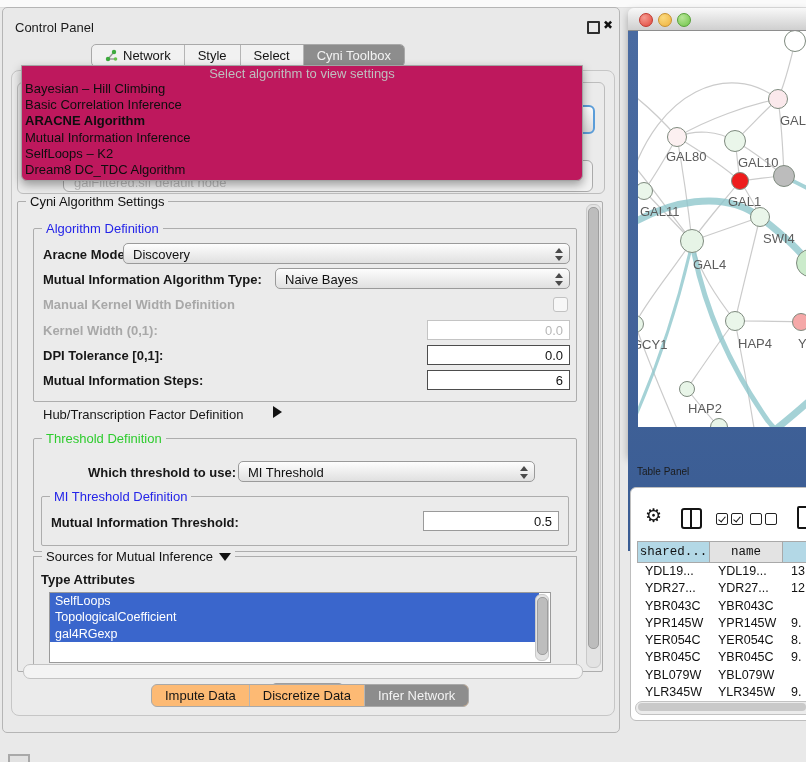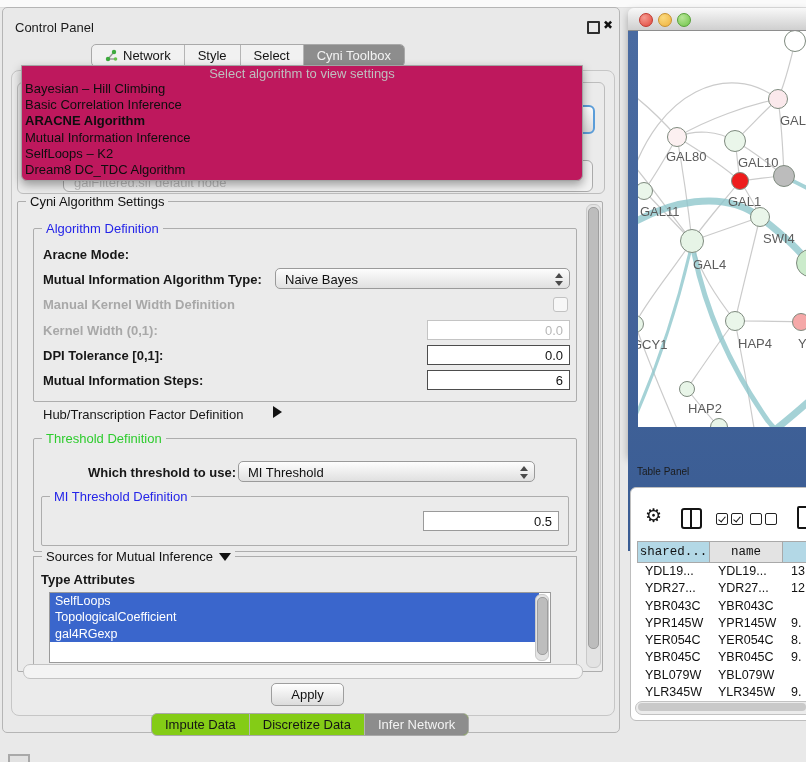--- a/index.html
+++ b/index.html
@@ -55,21 +55,21 @@
   
   .vtrack{background:#E3E3E3;border:1px solid #C9C9C9;border-radius:6px;}
   .vthumb{position:absolute;left:1px;width:9px;background:#BDBDBD;border:1px solid #9E9E9E;border-radius:5px;}
   .hpill{background:#F3F3F3;border:1px solid #C2C2C2;border-radius:7px;}
   
   .attr-list{left:46px;top:584px;width:500px;height:69px;background:#FFF;border:1px solid #9A9A9A;overflow:hidden;}
   .attr-item{height:16.4px;line-height:16.4px;background:#3A66CC;color:#FFF;font-size:12.5px;padding-left:5px;width:484px;}
   
   .btn{position:absolute;border:1px solid #9E9E9E;border-radius:5px;background:linear-gradient(#FFFFFF,#DCDCDC);
        font-size:13px;color:#111;text-align:center;}
-  .btabbar{top:705px;left:148px;display:flex;border:1px solid #A9A9A9;border-radius:6px;background:#84cc16;overflow:hidden;height:21px;}
+  .btabbar{top:676px;left:148px;display:flex;border:1px solid #A9A9A9;border-radius:6px;background:#fdba74;overflow:hidden;height:21px;}
   
   .netwin{left:628px;top:8px;width:178px;height:447px;box-shadow:0 4px 8px rgba(0,0,0,.3);border-radius:6px 0 0 0;}
   .net-titlebar{position:absolute;left:0;top:0;width:178px;height:22px;background:linear-gradient(#F8F8F8,#CFCFCF);
                 border-bottom:1px solid #8E8E8E;border-radius:6px 0 0 0;}
   .light{position:absolute;top:5px;width:12px;height:12px;border-radius:50%;}
   .net-frame{position:absolute;left:0;top:23px;width:178px;height:520px;background:linear-gradient(180deg,#4A6BA1,#3A5C93);}
   .net-canvas{position:absolute;left:10px;top:0;width:168px;height:396px;background:#FFF;overflow:hidden;}
   .net-node{position:absolute;border-radius:50%;border:1px solid #7E8A7E;box-sizing:border-box;}
   .net-label{position:absolute;font-size:13px;color:#5C5C5C;white-space:nowrap;}
   
@@ -132,20 +132,27 @@
   </div>
 
   <div class="abs group" style="left:14px;top:193px;width:584px;height:469px">
     <span class="gtitle">Cyni Algorithm Settings</span>
   </div>
 
   <div class="abs group" style="left:30px;top:220px;width:542px;height:172px">
     <span class="gtitle blue">Algorithm Definition</span>
   </div>
   <span class="lbl" style="left:40px;top:239px">Aracne Mode:</span>
+  <div class="combo" style="left:120px;top:235px;width:447px">
+    <span>Discovery</span>
+    <span class="stepper">
+        <i class="up"></i>
+        <i class="dn"></i>
+      </span>
+  </div>
   <span class="lbl" style="left:40px;top:264px">Mutual Information Algorithm Type:</span>
   <div class="combo" style="left:272px;top:260px;width:295px">
     <span>Naive Bayes</span>
     <span class="stepper">
         <i class="up"></i>
         <i class="dn"></i>
       </span>
   </div>
   <span class="lbl dis" style="left:40px;top:289px">Manual Kernel Width Definition</span>
   <div class="checkbox" style="left:550px;top:289px"></div>
@@ -166,20 +173,21 @@
   <div class="combo" style="left:235px;top:453px;width:297px">
     <span>MI Threshold</span>
     <span class="stepper">
         <i class="up"></i>
         <i class="dn"></i>
       </span>
   </div>
   <div class="abs group" style="left:38px;top:488px;width:526px;height:48px">
     <span class="gtitle blue">MI Threshold Definition</span>
   </div>
+  <span class="lbl" style="left:48px;top:507px">Mutual Information Threshold:</span>
   <div class="field" style="left:420px;top:503px;width:136px">0.5</div>
 
   <div class="abs" style="left:30px;top:548px;width:542px;height:107px;border:1px solid #ADADAD;border-bottom:none">
     <span class="gtitle" style="background:#EBEBEB"><span>Sources for Mutual Inference</span><span class="tri-down"></span></span>
   </div>
   <span class="lbl" style="left:38px;top:564px">Type Attributes</span>
   <div class="abs attr-list">
     <div class="attr-item">SelfLoops</div>
     <div class="attr-item">TopologicalCoefficient</div>
     <div class="attr-item">gal4RGexp</div>

